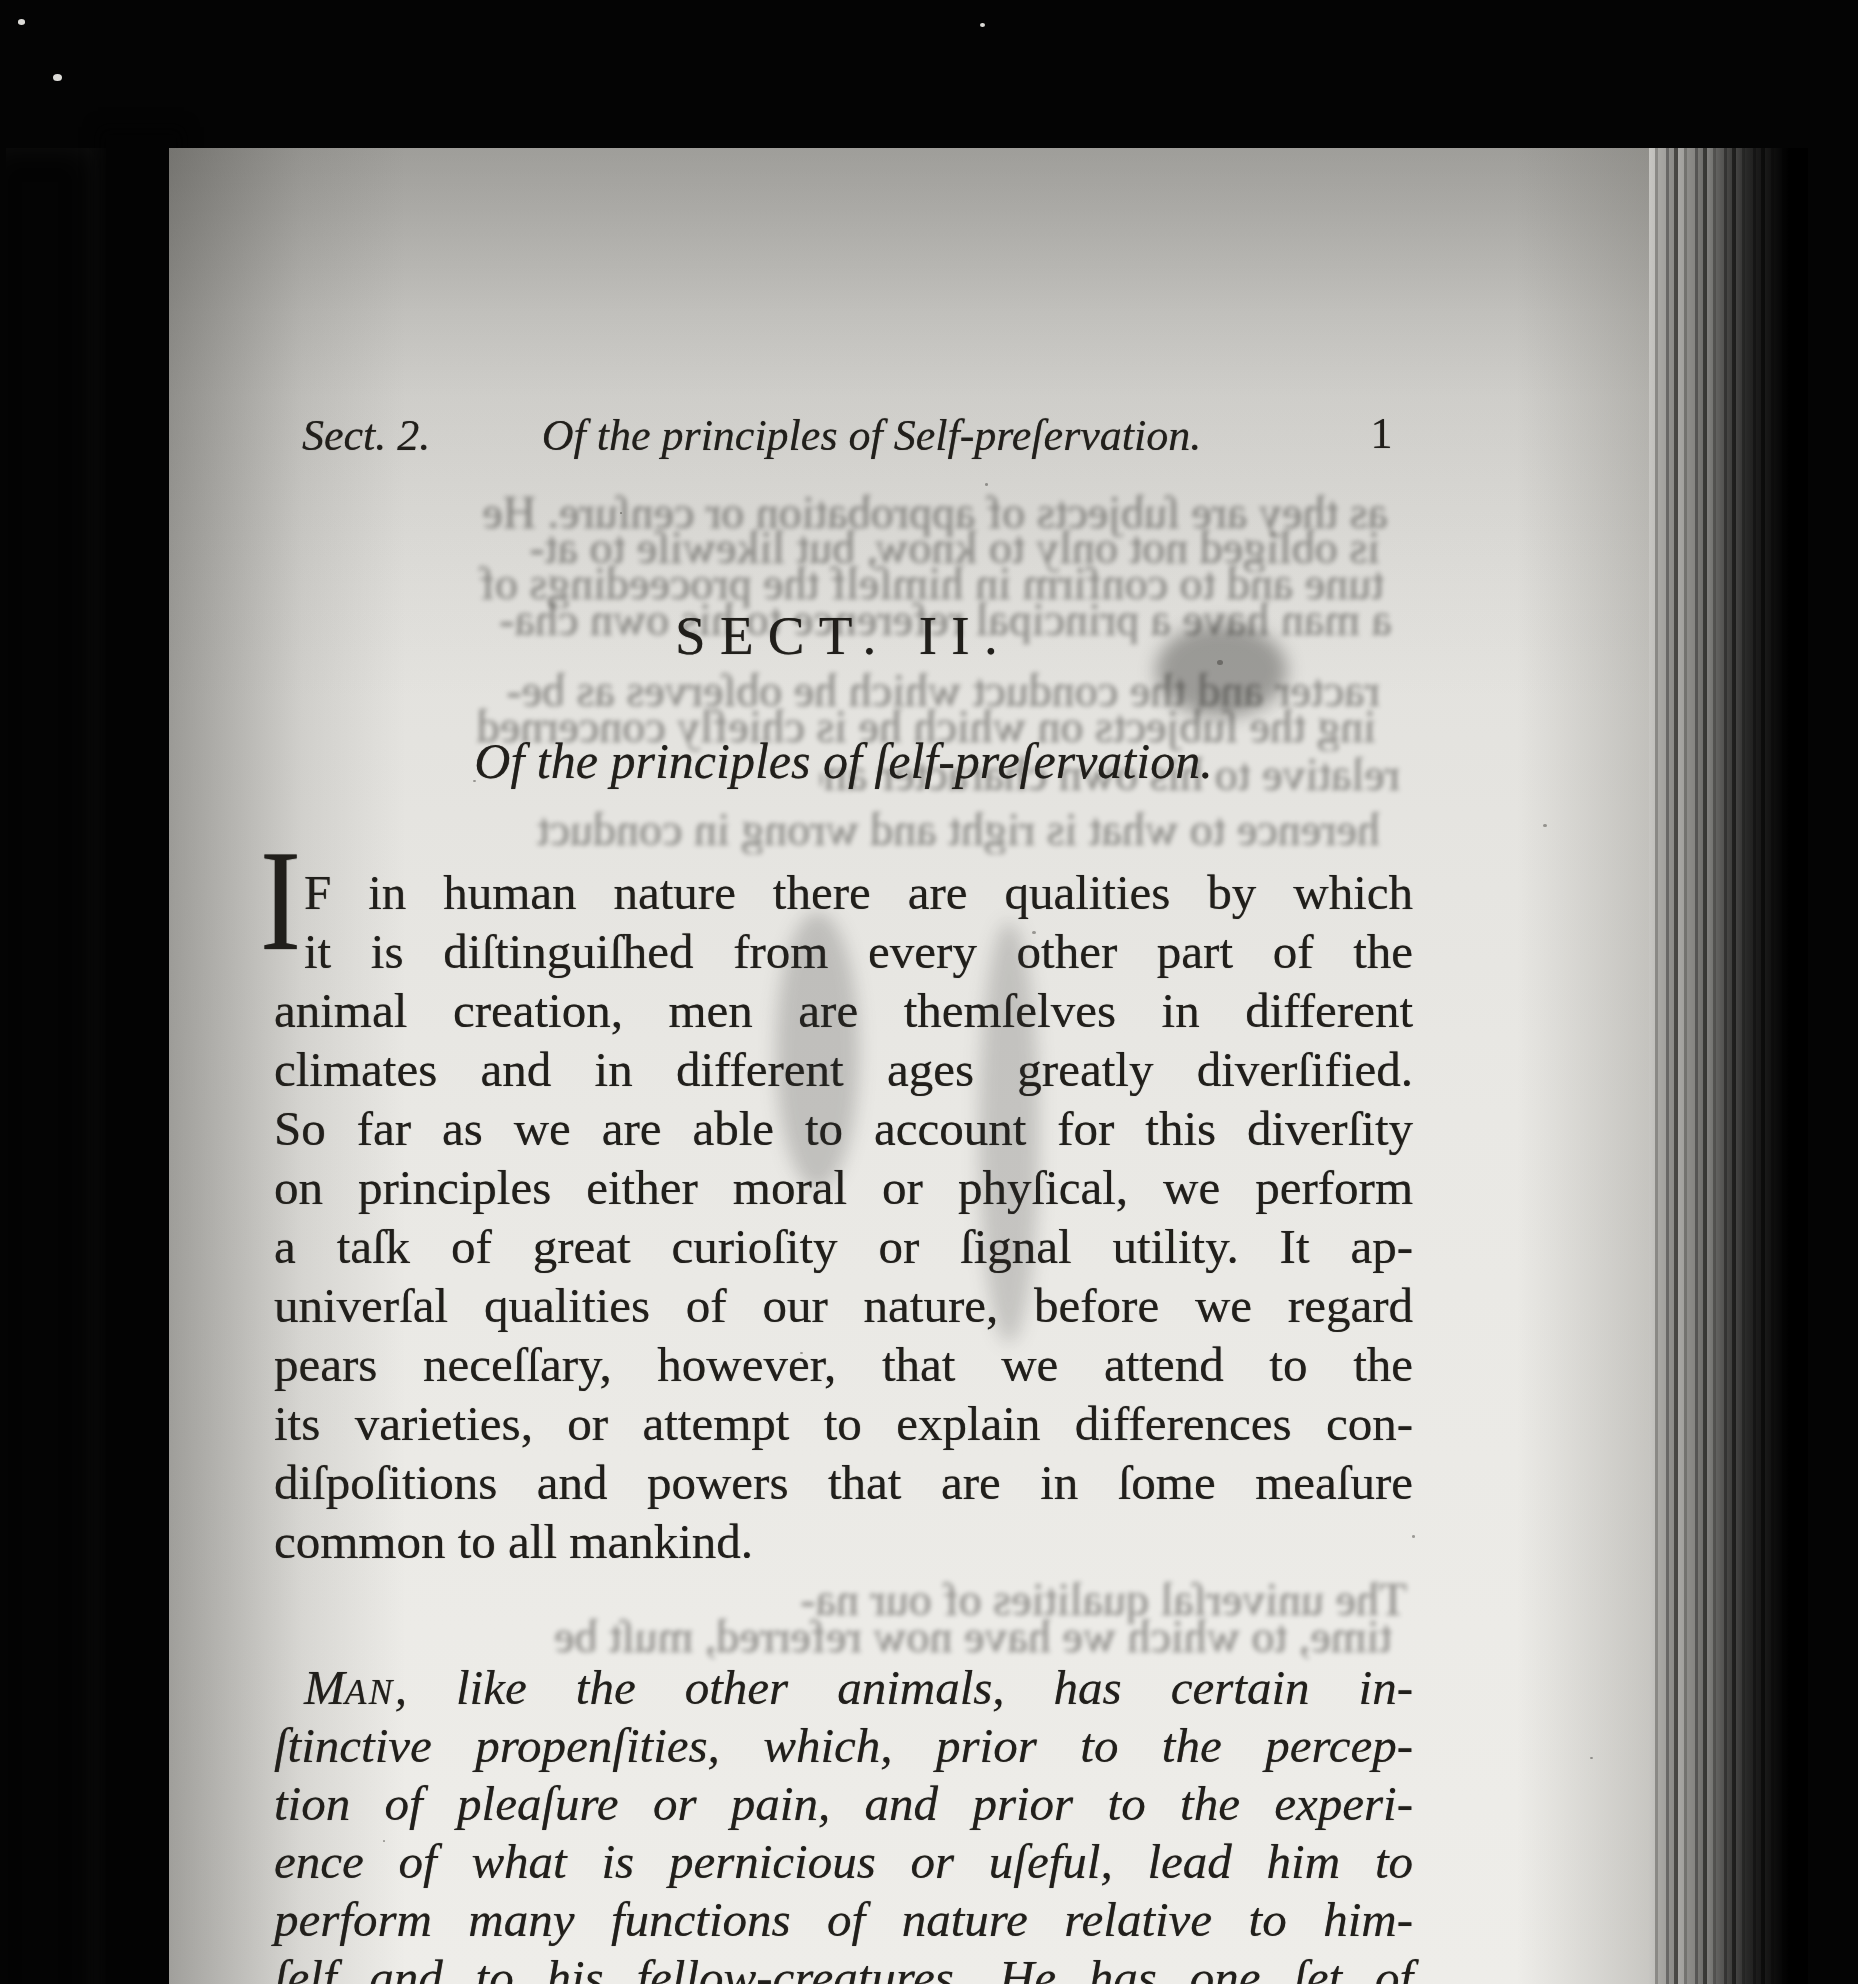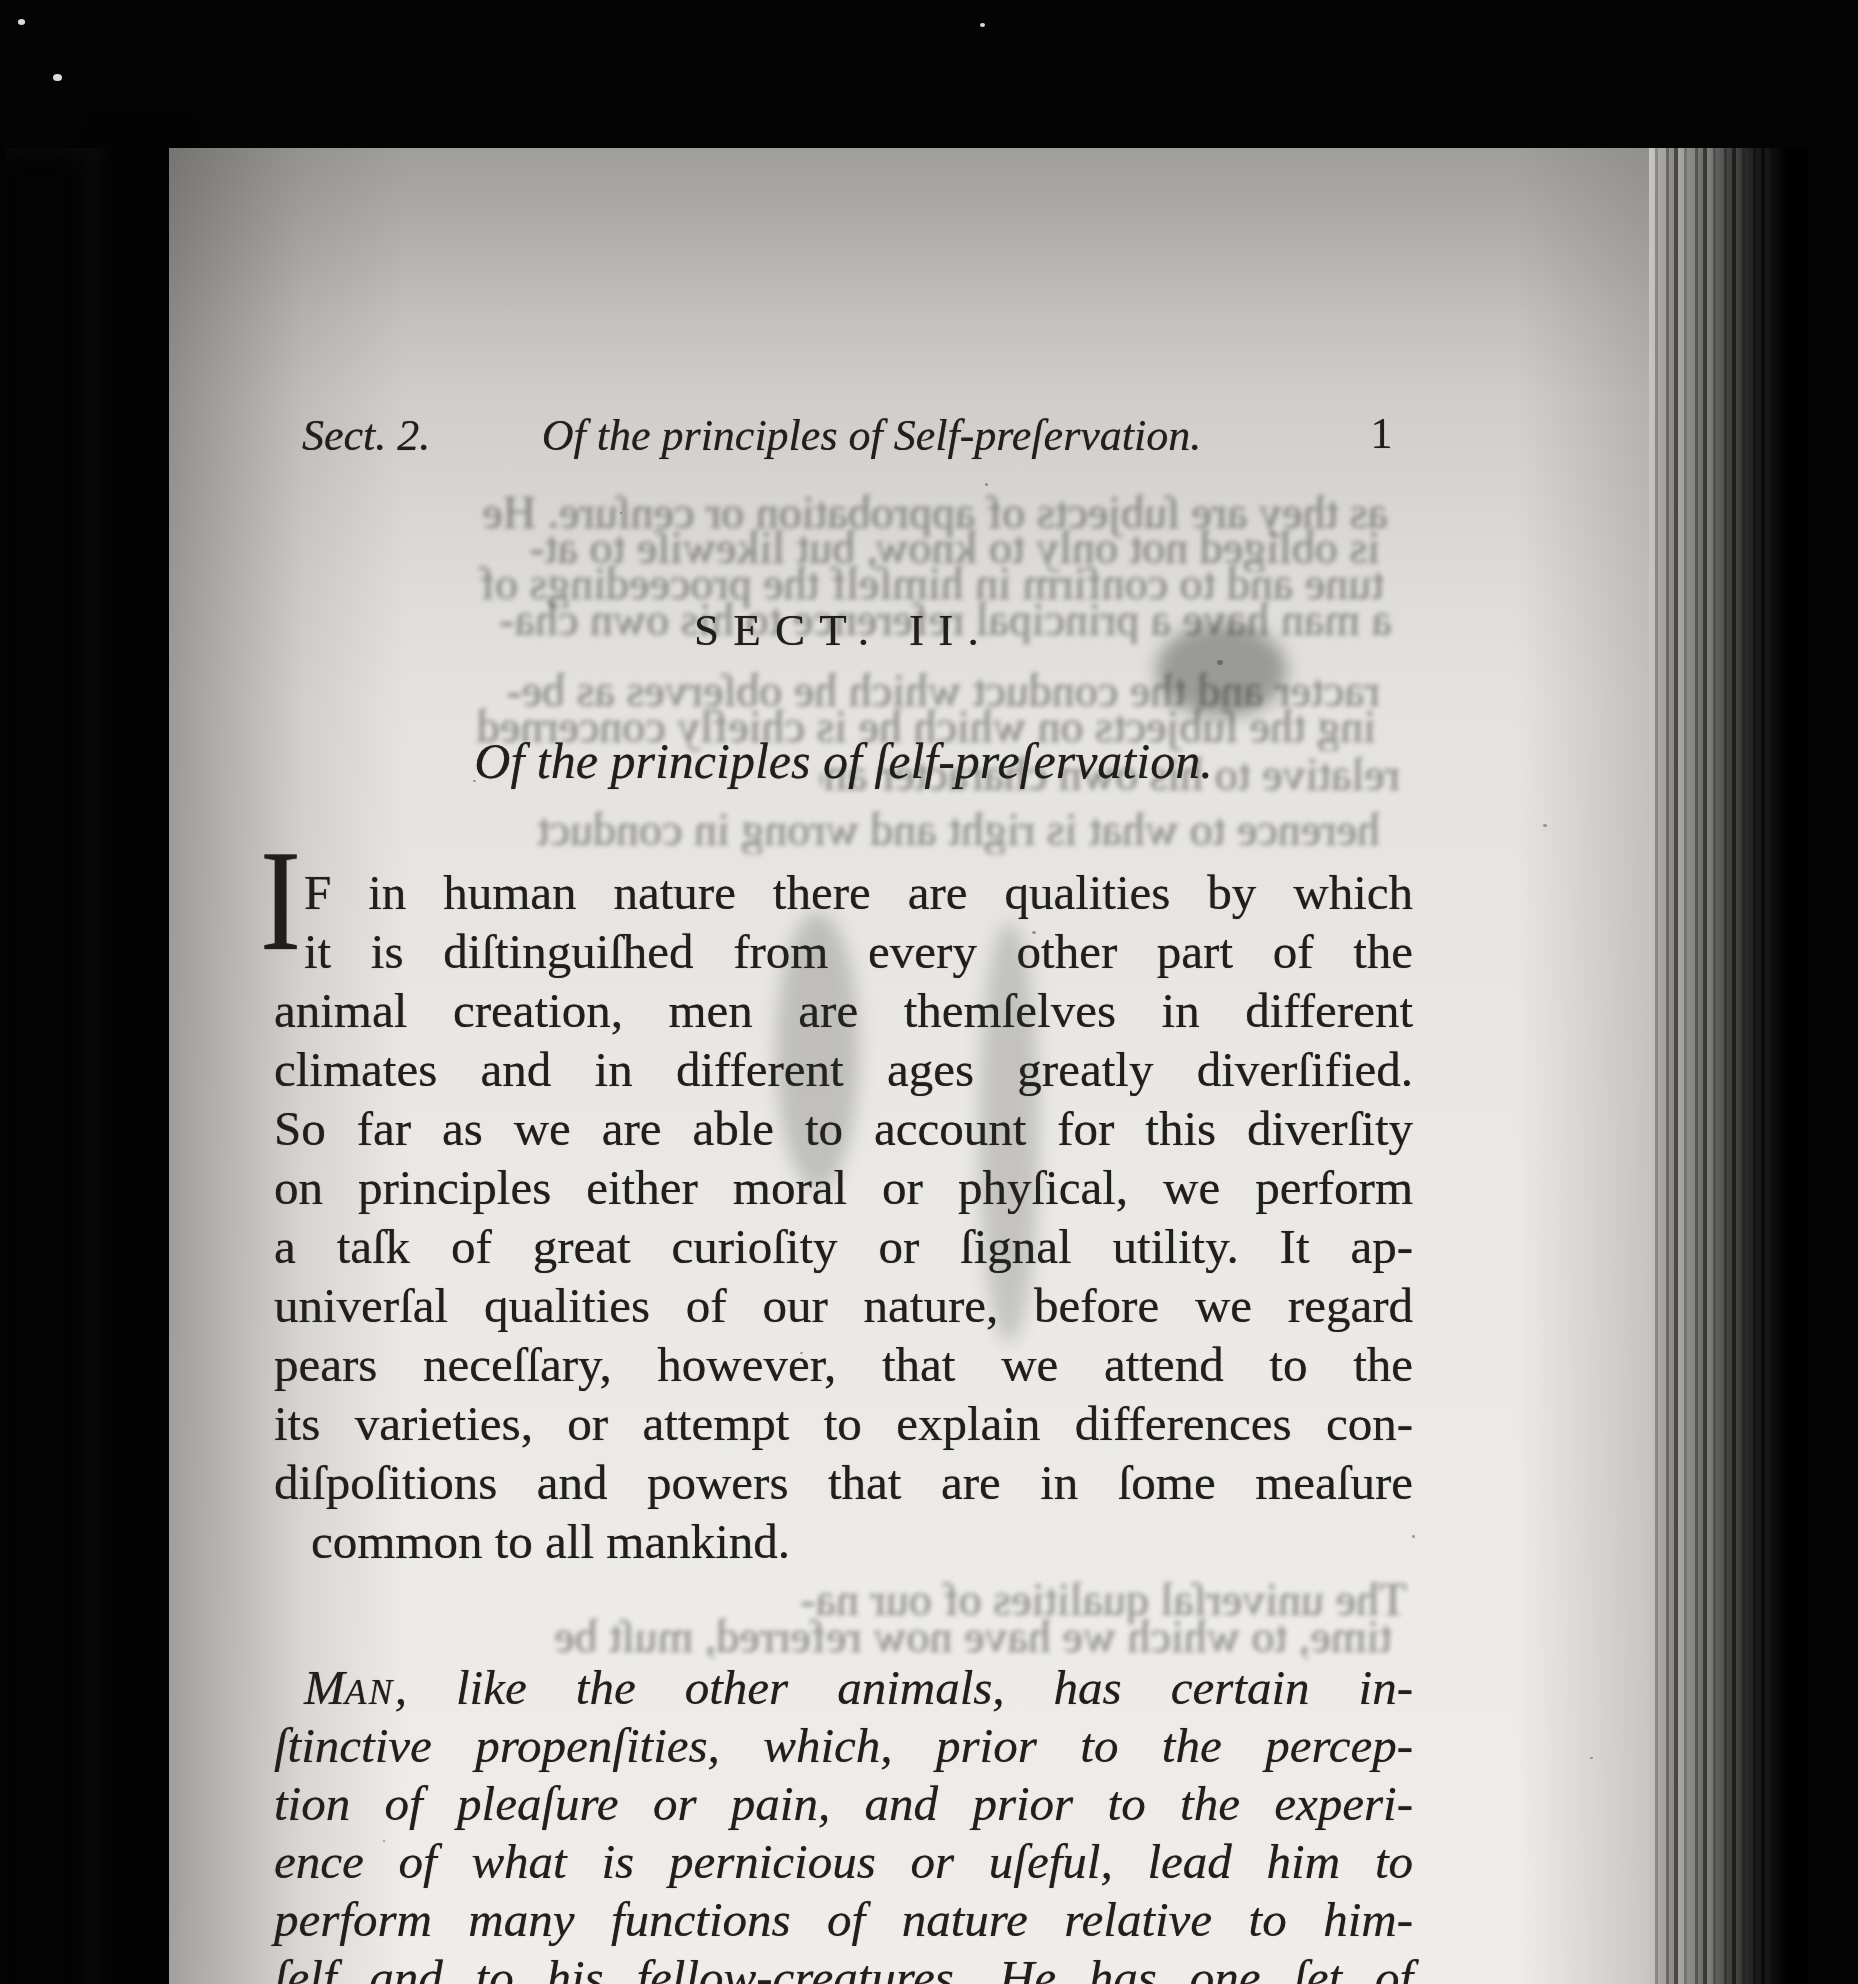--- a/index.html
+++ b/index.html
@@ -41,32 +41,32 @@
   
   .ink{color:#211f1b;text-shadow:0 0 0.8px rgba(33,31,27,.65),0.4px 0.4px 0 rgba(33,31,27,.12);}
   .sc{font-size:.72em;letter-spacing:2.4px;}
 
   .runhead{position:absolute;left:105px;top:262px;width:1139px;height:60px;font-size:44px;margin-left:28px;}
   .runhead .h-left{position:absolute;left:0;top:0;font-style:italic;}
   .runhead .h-center{display:block;width:100%;text-align:center;font-style:italic;}
   .runhead .h-right{position:absolute;right:43px;top:-1.6px;letter-spacing:5.6px;}
 
   .sect-heading{position:absolute;left:105px;top:456px;width:1139px;text-align:center;
-        font-size:45px;letter-spacing:14.3px;}
+        font-size:55px;letter-spacing:14.3px;}
   .sect-subtitle{position:absolute;left:105px;top:584px;width:1139px;text-align:center;
         font-size:50px;font-style:italic;}
 
   .para{position:absolute;left:105px;width:1139px;}
   .p1{top:715px;}
   .p2{top:1511px;}
   .para .line{height:59px;line-height:59px;font-size:49px;white-space:nowrap;
         text-align:justify;text-align-last:justify;}
   .p2 .line{height:58px;line-height:58px;font-style:italic;}
   .para .line.pad{padding-left:30px;}
-  .para .line.end{text-align-last:left;margin-left:37px;}
+  .para .line.end{text-align-last:left;}
   .dropcap{position:absolute;left:91px;top:680px;font-size:154px;line-height:154px;
         transform:scale(.8,.94);transform-origin:left top;}
 
   
   .bleed{position:absolute;font-size:46px;line-height:48px;color:rgba(28,27,24,.5);
          transform:scaleX(-1);filter:blur(2.4px);opacity:.55;white-space:nowrap;overflow:hidden;}
   .smudge{position:absolute;border-radius:50%;filter:blur(8.7px);}
 </style>
 </head>
 <body>

